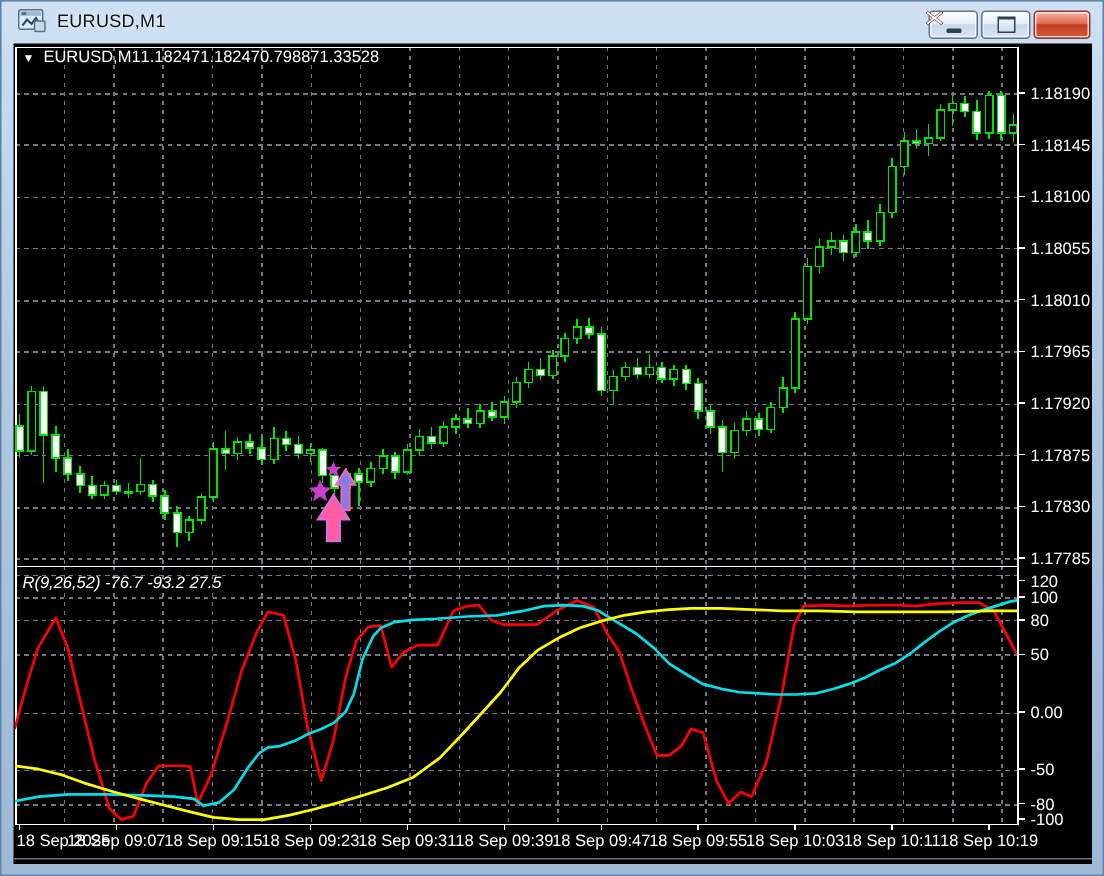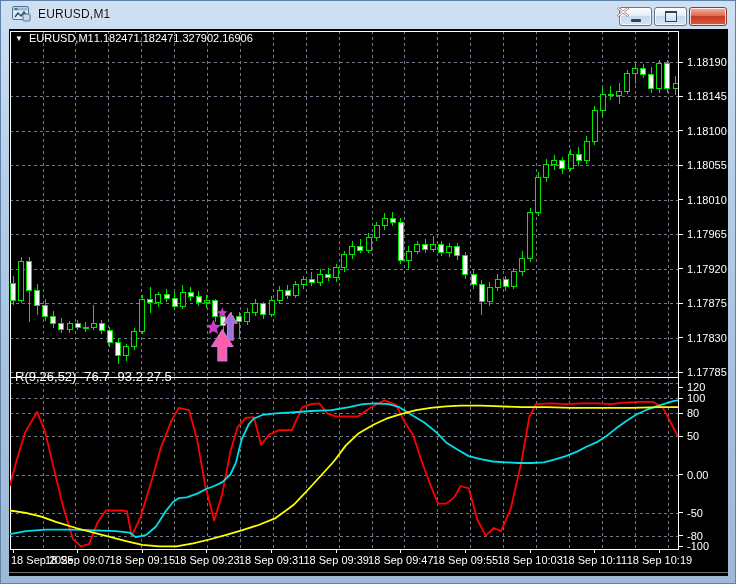--- a/index.html
+++ b/index.html
@@ -14,21 +14,21 @@
         display:flex;align-items:center;justify-content:center;box-shadow:inset 0 0 0 1px rgba(255,255,255,.75);}
   .wbtn.min,.wbtn.max{width:33px;}
   .wbtn.close{width:38px;border-color:#8c3a30;background:linear-gradient(180deg,#f5b3a4 0%,#e06a50 45%,#c33c23 50%,#d55b3c 100%);}
   .glyph-min{width:10px;height:3px;background:#31424f;margin-top:8px;border-radius:1px;}
   .glyph-max{width:10px;height:8px;border:1px solid #31424f;border-top-width:2px;background:linear-gradient(180deg,#eef5fb,#cdddee);}
   .client{position:absolute;left:8px;top:28px;width:719px;height:547px;background:#000;}
   svg{position:absolute;left:0;top:0;}
   .hdr{position:absolute;left:6px;top:3px;color:#fff;font-size:11px;display:flex;align-items:center;white-space:pre;}
   .hdr .caret{font-size:8px;margin-right:6px;color:#fff;}
   .hdr span.v{margin-left:0;}
-  .indhdr{position:absolute;left:6px;top:340px;color:#fff;font-size:13px;}
+  .indhdr{position:absolute;left:6px;top:354px;color:#fff;font-size:11px;font-style:italic;}
   .bevel{position:absolute;left:0;right:0;top:543px;height:1px;background:#6f6f6f;}
   text{font-family:"Liberation Sans",sans-serif;}
 </style>
 </head>
 <body>
 
 <div class="win">
   <div class="titlebar">
     <span class="ticon">
       <svg width="19" height="16" viewBox="0 0 19 16">
@@ -368,19 +368,19 @@
           <text x="529.12" y="563" text-anchor="middle">18 Sep 10:03</text>
           <text x="593.76" y="563" text-anchor="middle">18 Sep 10:11</text>
           <text x="658.4" y="563" text-anchor="middle">18 Sep 10:19</text>
         </g>
       </svg>
     <div class="hdr">
       <span class="caret">▼</span>
       <span>EURUSD,M1</span>
       <span class="v">1.18247</span>
       <span class="v">1.18247</span>
-      <span class="v">1.32790</span>
-      <span class="v">2.16906</span>
+      <span class="v">0.79887</span>
+      <span class="v">1.33528</span>
     </div>
     <div class="indhdr">R(9,26,52) -76.7 -93.2 27.5</div>
     <div class="bevel"></div>
   </div>
 </div>
 
 </body></html>

